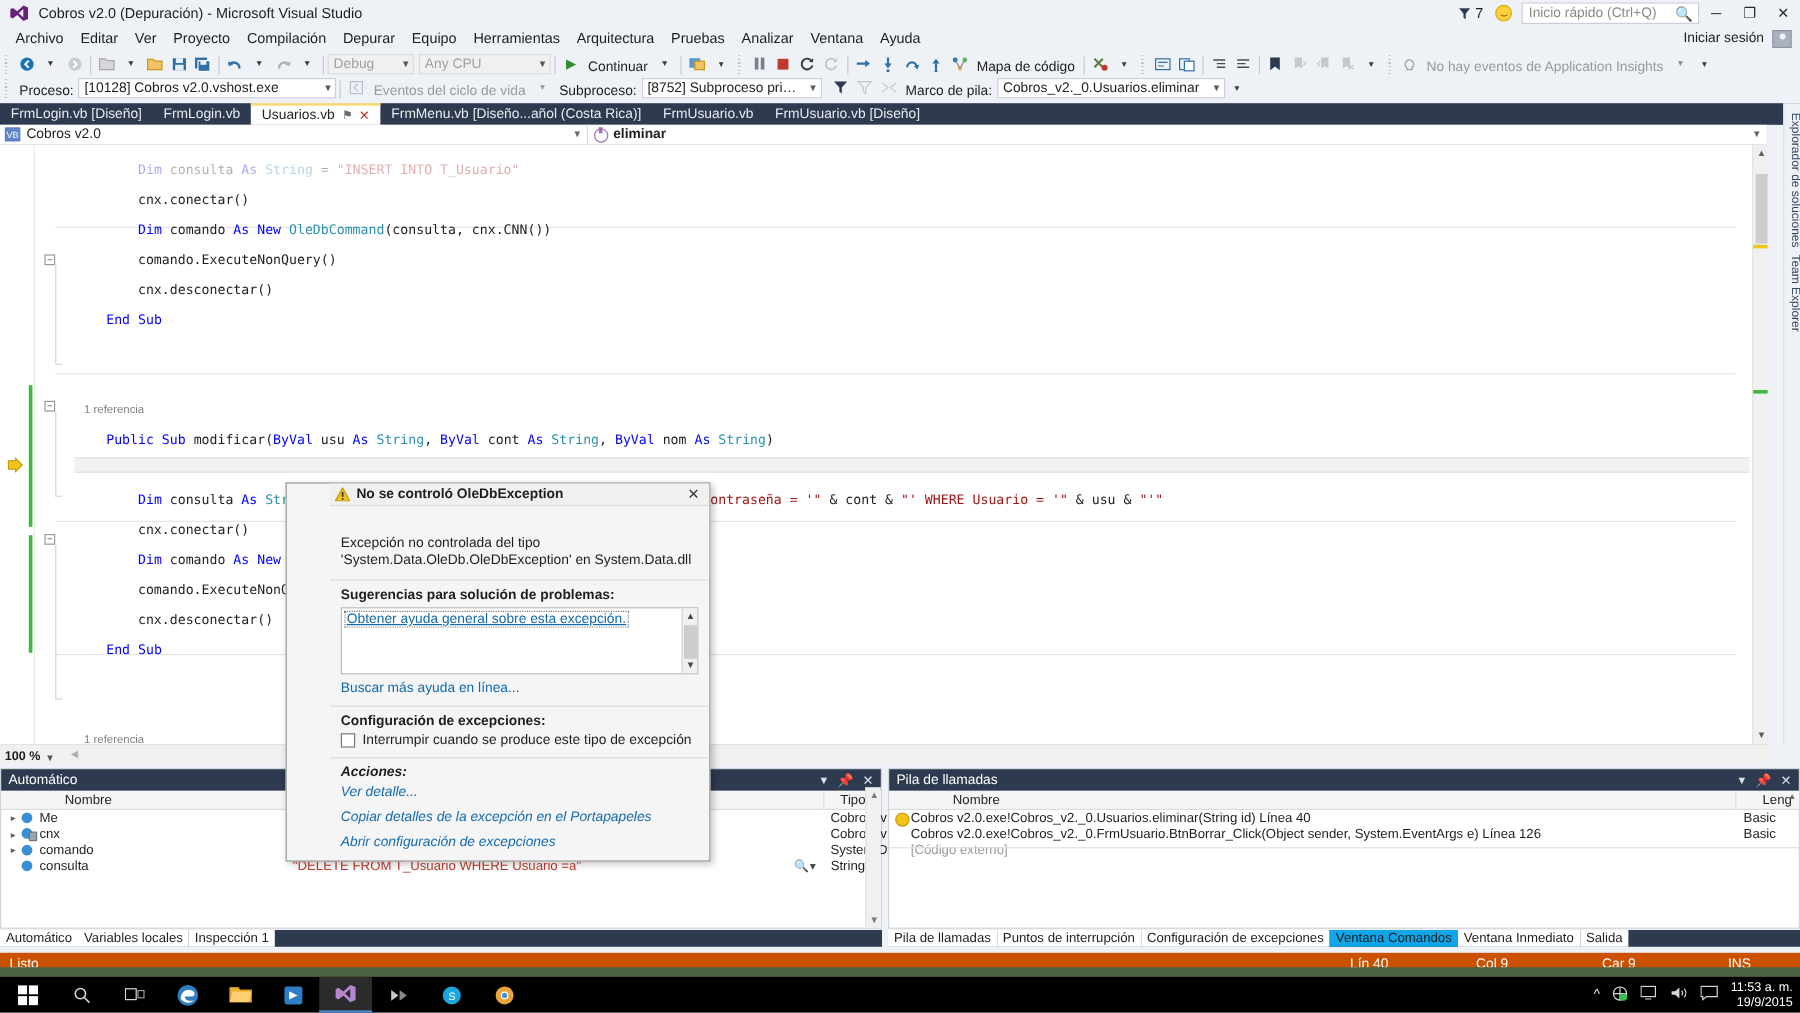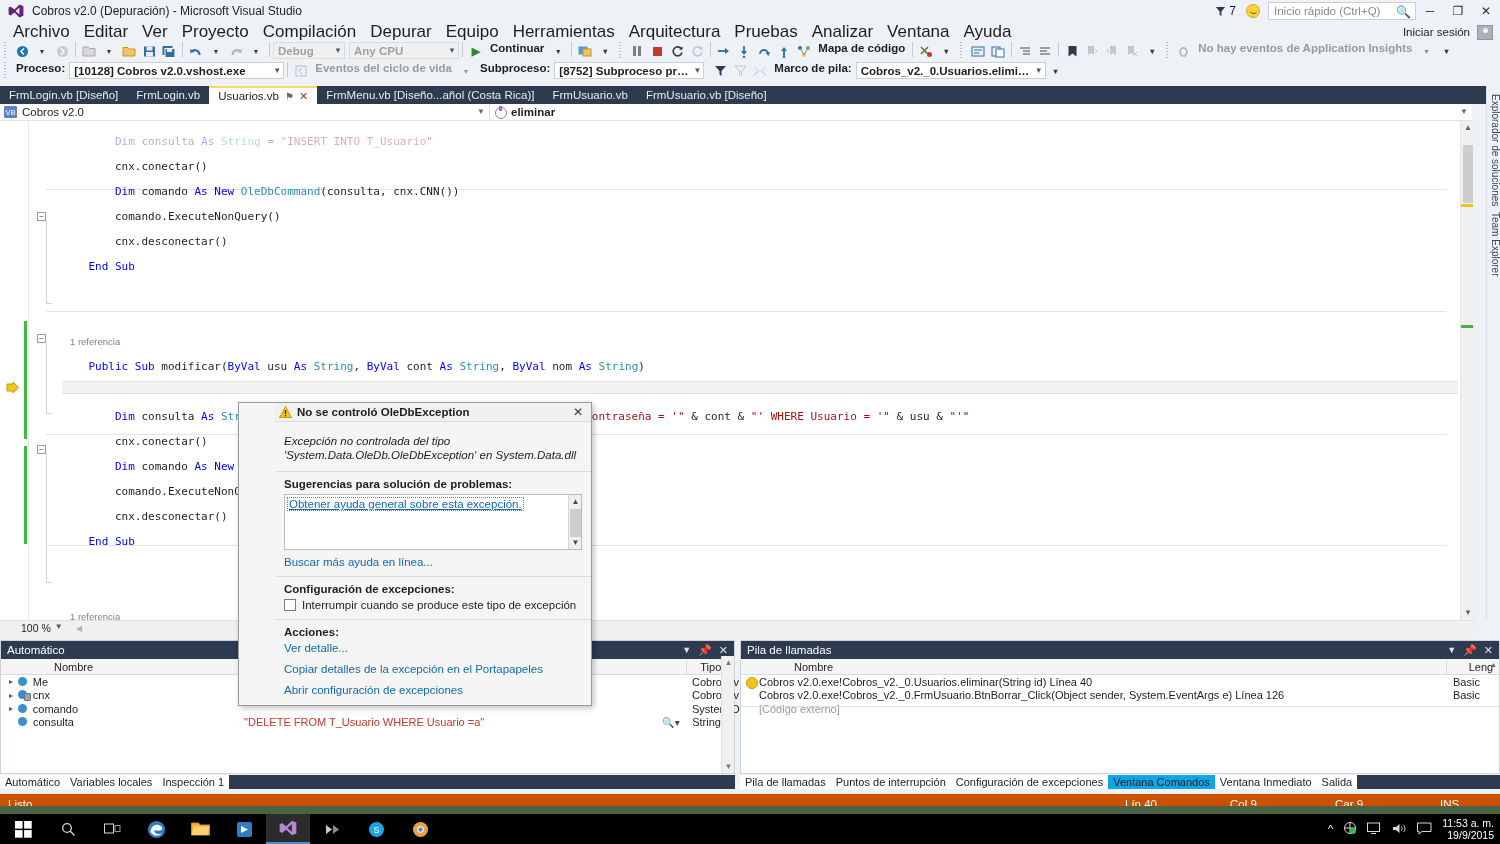--- a/index.html
+++ b/index.html
@@ -26,24 +26,24 @@
   .qlaunch { width:148px; height:18px; background:#fff; border:1px solid #cccedb; position:relative; display:flex; align-items:center; }
   .qlaunch span { padding-left:5px; font-size:11.5px; color:#8a8a8a; }
   .qlaunch .mag { position:absolute; right:4px; top:2px; color:#555; font-size:12px; }
   .wbtn { width:28px; height:22px; display:flex; align-items:center; justify-content:center; font-size:12px; color:#2b2b2b; }
   .signin { position:absolute; right:30px; top:26px; font-size:11.5px; color:#1e1e1e; }
   .signin-ico { position:absolute; right:7px; top:25px; width:16px; height:15px; background:#a9b2bd; border:1px solid #8d97a3; }
   .signin-ico::after{content:"";position:absolute;left:5px;top:2px;width:5px;height:5px;border-radius:50%;background:#f0f2f5;}
 
   
   .menubar { position:absolute; left:0; top:22px; width:1500px; height:20px; display:flex; align-items:center; padding-left:6px; }
-  .menubar .mi { padding:2px 7px; font-size:17px; color:#1e1e1e; cursor:default; }
-
-  
-  .toolbar { position:absolute; left:0; width:1500px; height:20px; display:flex; align-items:flex-start;font-weight:bold; }
+  .menubar .mi { padding:2px 7px; font-size:12px; color:#1e1e1e; cursor:default; }
+
+  
+  .toolbar { position:absolute; left:0; width:1500px; height:20px; display:flex; align-items:flex-end; }
   .tb1 { top:42px; }
   .tb2 { top:62px; }
   .grip { width:8px; height:16px; margin:0 2px; background:
      repeating-linear-gradient(to bottom, #b9bec8 0 1px, transparent 1px 3px);
      background-size:2px 100%; background-repeat:repeat-y; background-position:2px 0; }
   .tbtn { height:18px; min-width:20px; padding:0 3px; display:flex; align-items:center; justify-content:center; color:#3a3a3a; font-size:12px; }
   .tsep { width:1px; height:15px; background:#c6cad1; margin:0 3px; }
   .tlabel { font-size:11.5px; color:#1e1e1e; margin:0 4px; white-space:nowrap; }
   .tlabel.dim { color:#9a9a9a; }
   .combo { height:17px; background:#fff; border:1px solid #cccedb; display:flex; align-items:center; padding:0 2px 0 4px; font-size:11.5px; color:#1e1e1e; position:relative; white-space:nowrap; overflow:hidden; }
@@ -93,21 +93,21 @@
   .sep-h { position:absolute; left:46px; height:1px; background:#e4e4e4; }
 
   
   .ed-vscroll { position:absolute; left:1460px; top:121px; width:14px; height:499px; background:#f0f0f0; border-left:1px solid #e4e4e4; }
   .ed-vscroll .thumb { position:absolute; left:2px; top:24px; width:10px; height:58px; background:#cdcdcd; }
   .ed-vscroll .arr { position:absolute; left:0; width:14px; height:14px; color:#606060; font-size:8px; text-align:center; line-height:14px; }
   .marker-line { position:absolute; left:1461px; width:12px; height:3px; }
 
   
   .zoomrow { position:absolute; left:0; top:620px; width:1474px; height:16px; background:#f0f0f0; display:flex; align-items:center; border-top:1px solid #e2e2e2; }
-  .zoomsel { width:48px; height:14px; margin-left:21px; font-size:10.5px; display:flex; align-items:flex-start; color:#1e1e1e; }
+  .zoomsel { width:48px; height:14px; margin-left:4px; font-size:10.5px; display:flex; align-items:flex-end; color:#1e1e1e;font-weight:bold; }
   .zoomsel .ar { font-size:8px; margin-left:4px; color:#555; }
   .hscroll { flex:1; height:14px; background:#f0f0f0; margin-left:4px; position:relative; }
   .hscroll .arr { position:absolute; top:0; width:12px; height:14px; color:#b0b0b0; font-size:8px; text-align:center; line-height:14px; }
 
   
   .rdock { position:absolute; right:0; top:86px; width:14px; height:534px; background:#eef1f6; border-left:1px solid #dde0e6; }
   .rdock .vtab { position:absolute; left:0; width:14px; writing-mode:vertical-rl; font-size:10px; color:#33455f; padding:6px 0; text-align:left; }
 
   
   .panel { position:absolute; background:#ffffff; border:1px solid #cfd3da; }
@@ -131,33 +131,33 @@
   .ptab { height:14px; padding:0 5px; font-size:11px; color:#e8eaed; display:flex; align-items:center; }
   .ptab.active { background:#ffffff; color:#1e1e1e; }
 
   
   .exdlg { position:absolute; left:238px; top:402px; width:354px; background:#f5f5f5; border:1px solid #9a9a9a; box-shadow:2px 2px 6px rgba(0,0,0,.25); z-index:50;padding-left:36px; }
   .exdlg-hdr { height:19px; background:#f0f0f0; border-bottom:1px solid #dcdcdc; display:flex; align-items:center; padding:0 4px; }
   .warn-tri { width:13px; height:12px; margin-right:5px; position:relative; }
   .exdlg-title { font-size:11.5px; font-weight:bold; color:#1e1e1e; }
   .exdlg-close { margin-left:auto; font-size:12px; color:#3a3a3a; padding:0 4px; }
   .exdlg-body { background:#f5f5f5; padding:8px 9px 9px 9px; font-size:11.5px; color:#1e1e1e; border-bottom:1px solid #dcdcdc; }
-  .exdlg-body p { margin:4px 0 10px 0; line-height:14px;font-style:italic; }
+  .exdlg-body p { margin:16px 0 10px 0; line-height:14px; }
   .exdlg-body p:last-child { margin-bottom:0; }
   .exsec { padding:6px 9px 8px 9px; border-bottom:1px solid #dcdcdc; }
   .exsec-title { font-size:11.5px; font-weight:bold; margin-bottom:4px; }
   .sugg-box { height:56px; background:#fff; border:1px solid #bcbcbc; position:relative; }
   .sugg-link { font-size:11.5px; color:#1169b0; text-decoration:underline; border:1px dotted #7a7a7a; display:inline-block; padding:0 1px; margin:2px 0 0 2px; }
   .sugg-sb { position:absolute; right:0; top:0; width:13px; height:100%; background:#f0f0f0; border-left:1px solid #d4d4d4; }
   .sugg-sb .a { position:absolute; left:0; width:13px; height:13px; text-align:center; line-height:13px; font-size:8px; color:#4a4a4a; }
   .sugg-sb .th { position:absolute; left:1px; top:14px; width:11px; height:28px; background:#cdcdcd; }
   .exlink { font-size:11.5px; color:#1169b0; display:block; }
   .exchk { display:flex; align-items:center; gap:6px; font-size:11.5px; }
   .chkbox { width:12px; height:12px; border:1px solid #7a7a7a; background:#fff; }
-  .exact { padding:6px 9px 9px 9px; }
+  .exact { padding:6px 9px 9px 9px;font-style:italic; }
   .exact a { display:block; margin-bottom:9px; }
   .exact a:last-child { margin-bottom:0; }
 
   
   .statusbar { position:absolute; left:0; top:794px; width:1500px; height:20px; background:#ca5100; color:#ffffff; font-size:11.5px; display:flex; align-items:center; }
   .statusbar .st-left { padding-left:8px; }
   .statusbar .st-right { margin-left:auto; display:flex; align-items:center; }
   .statusbar .st-right span { width:105px; }
   .statusbar .st-right .ins { width:60px; text-align:left; }
 

